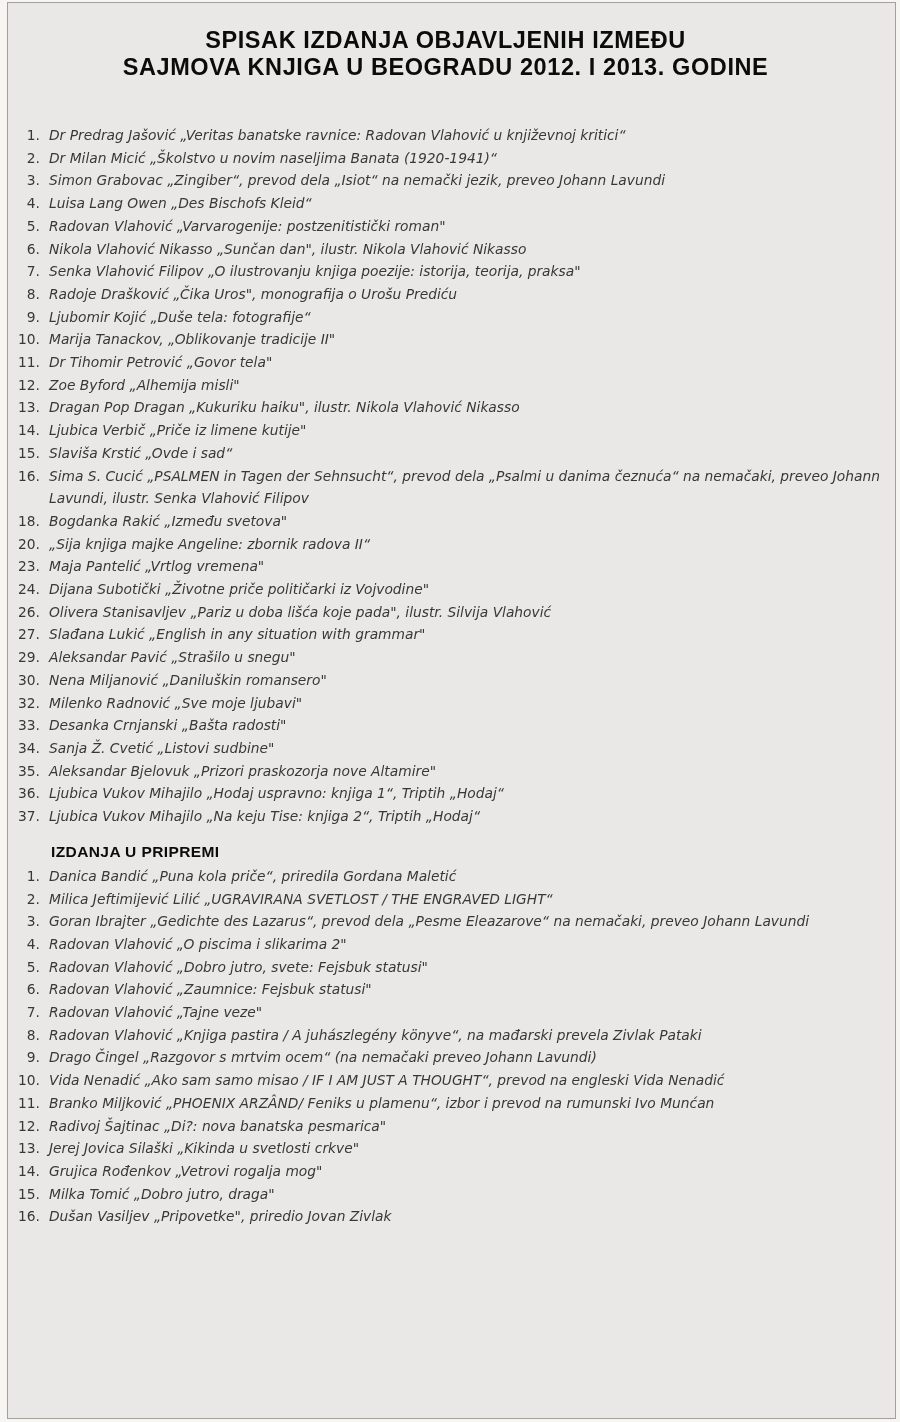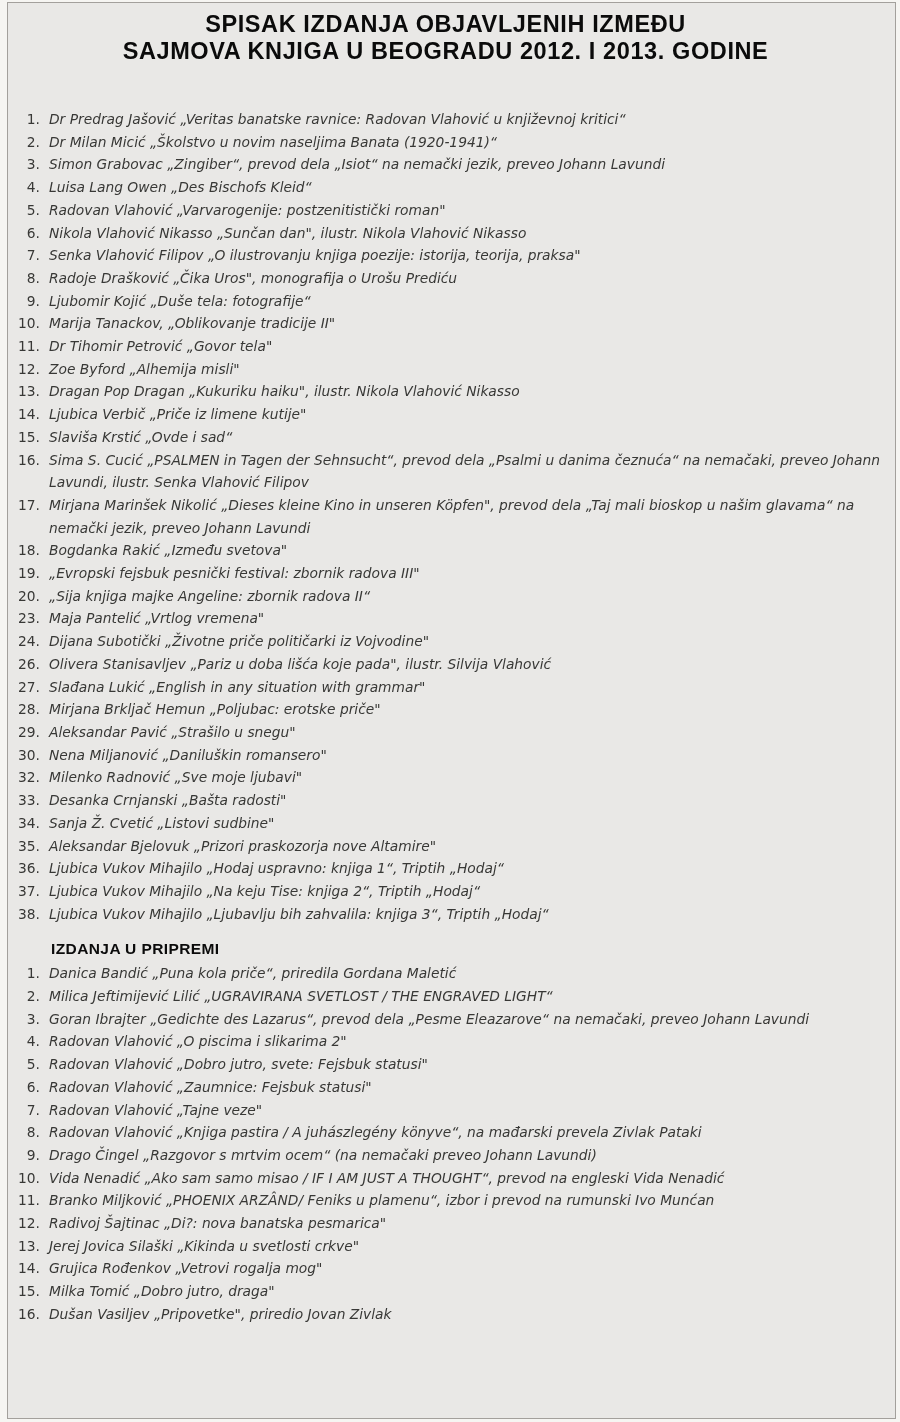--- a/index.html
+++ b/index.html
@@ -16,21 +16,21 @@
     top: 2px;
     width: 889px;
     height: 1417px;
     box-sizing: border-box;
     border: 1px solid var(--border, #a3a09c);
     background: var(--page_bg, #e9e8e6);
     padding: 8px 14px 6px 2px;
     overflow: hidden;
   }
   .title {
-    margin: 0;
+    margin: 16px;
     text-align: center;
     font-family: "Liberation Sans", sans-serif;
     font-weight: bold;
     font-size: 23.5px;
     line-height: 26.5px;
     letter-spacing: 0.6px;
     color: var(--title_text, #0b0b0b);
   }
   ol.book-list {
     list-style: none;
@@ -135,56 +135,44 @@
       </li>
       <li>
         <span class="num">15.</span>
         <span class="txt">Slaviša Krstić „Ovde i sad“</span>
       </li>
       <li>
         <span class="num">16.</span>
         <span class="txt">Sima S. Cucić „PSALMEN in Tagen der Sehnsucht“, prevod dela „Psalmi u danima čeznuća“ na nemačaki, preveo Johann Lavundi, ilustr. Senka Vlahović Filipov</span>
       </li>
       <li>
-        <span class="num">17.</span>
-        <span class="txt">Mirjana Marinšek Nikolić „Dieses kleine Kino in unseren Köpfen", prevod dela „Taj mali bioskop u našim glavama“ na nemački jezik, preveo Johann Lavundi</span>
-      </li>
-      <li>
         <span class="num">18.</span>
         <span class="txt">Bogdanka Rakić „Između svetova"</span>
       </li>
       <li>
-        <span class="num">19.</span>
-        <span class="txt">„Evropski fejsbuk pesnički festival: zbornik radova III"</span>
-      </li>
-      <li>
         <span class="num">20.</span>
         <span class="txt">„Sija knjiga majke Angeline: zbornik radova II“</span>
       </li>
       <li>
         <span class="num">23.</span>
         <span class="txt">Maja Pantelić „Vrtlog vremena"</span>
       </li>
       <li>
         <span class="num">24.</span>
         <span class="txt">Dijana Subotički „Životne priče političarki iz Vojvodine"</span>
       </li>
       <li>
         <span class="num">26.</span>
         <span class="txt">Olivera Stanisavljev „Pariz u doba lišća koje pada", ilustr. Silvija Vlahović</span>
       </li>
       <li>
         <span class="num">27.</span>
         <span class="txt">Slađana Lukić „English in any situation with grammar"</span>
       </li>
       <li>
-        <span class="num">28.</span>
-        <span class="txt">Mirjana Brkljač Hemun „Poljubac: erotske priče"</span>
-      </li>
-      <li>
         <span class="num">29.</span>
         <span class="txt">Aleksandar Pavić „Strašilo u snegu"</span>
       </li>
       <li>
         <span class="num">30.</span>
         <span class="txt">Nena Miljanović „Daniluškin romansero"</span>
       </li>
       <li>
         <span class="num">32.</span>
         <span class="txt">Milenko Radnović „Sve moje ljubavi"</span>
@@ -202,24 +190,20 @@
         <span class="txt">Aleksandar Bjelovuk  „Prizori praskozorja nove Altamire"</span>
       </li>
       <li>
         <span class="num">36.</span>
         <span class="txt">Ljubica Vukov Mihajilo „Hodaj uspravno: knjiga 1“, Triptih „Hodaj“</span>
       </li>
       <li>
         <span class="num">37.</span>
         <span class="txt">Ljubica Vukov Mihajilo „Na keju Tise: knjiga 2“, Triptih „Hodaj“</span>
       </li>
-      <li>
-        <span class="num">38.</span>
-        <span class="txt">Ljubica Vukov Mihajilo „Ljubavlju bih zahvalila: knjiga 3“, Triptih „Hodaj“</span>
-      </li>
     </ol>
 
   <h2 class="section-heading">IZDANJA U PRIPREMI</h2>
 
   <ol class="book-list">
       <li>
         <span class="num">1.</span>
         <span class="txt">Danica Bandić „Puna kola priče“, priredila Gordana Maletić</span>
       </li>
       <li>

